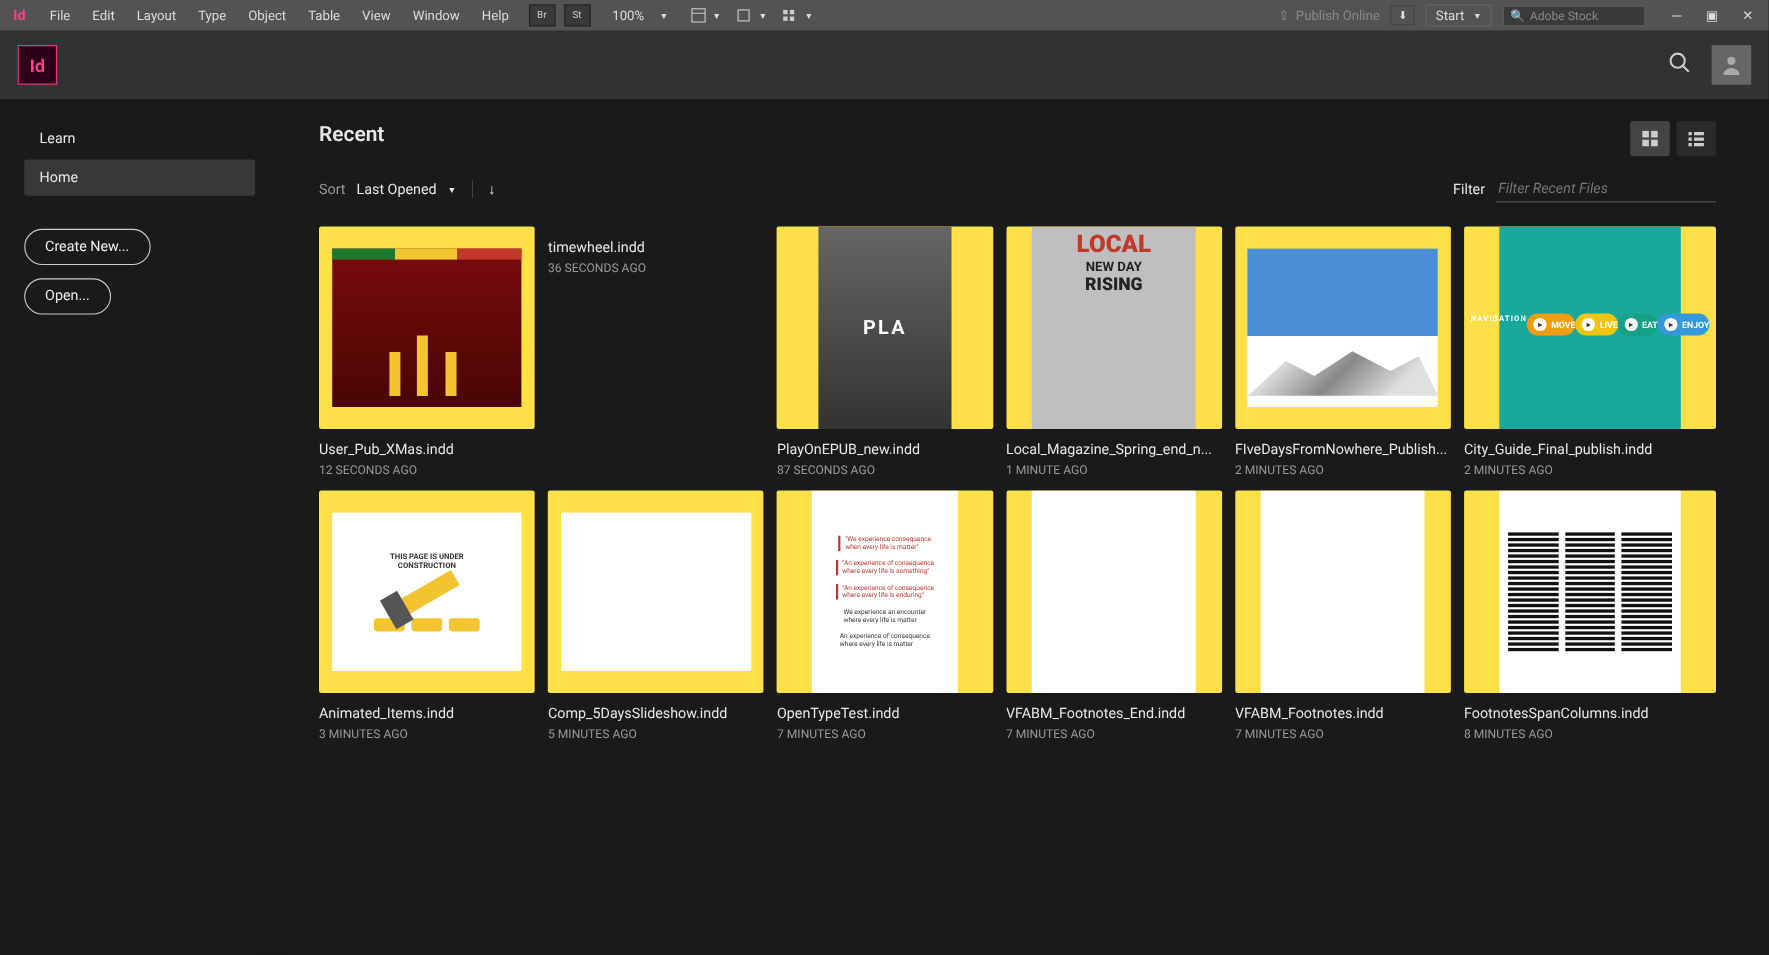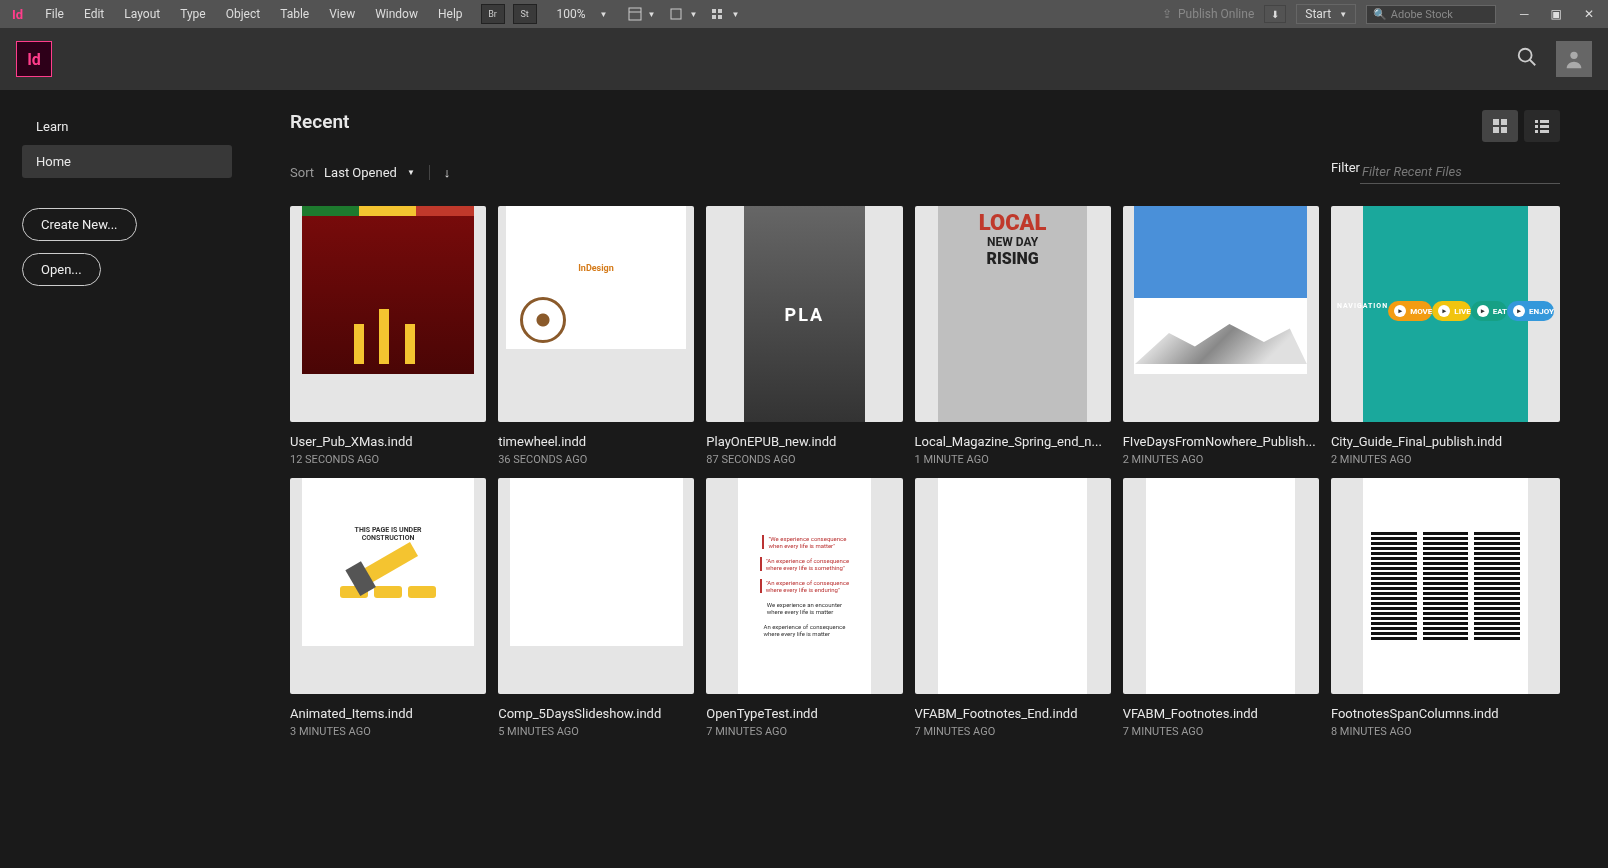--- a/index.html
+++ b/index.html
@@ -38,26 +38,26 @@
 .main::-webkit-scrollbar-thumb{background:#444}
 .recent-header{display:flex;align-items:flex-start;justify-content:space-between;margin-bottom:18px}
 .recent-title{font-size:19px;font-weight:600}
 .view-toggle{display:flex;gap:6px}
 .vt-btn{width:36px;height:32px;background:#2a2a2a;display:flex;align-items:center;justify-content:center;cursor:pointer;border-radius:3px}
 .vt-btn.active{background:#444}
 .sort-row{display:flex;align-items:center;margin-bottom:22px;font-size:13px}
 .sort-label{color:#999;margin-right:10px}
 .sort-val{display:flex;align-items:center;gap:6px;cursor:pointer}
 .sort-dir{margin-left:14px;padding-left:14px;border-left:1px solid #444;cursor:pointer}
-.filter-area{margin-left:auto;display:flex;}
+.filter-area{margin-left:auto;display:flex;align-items:center;gap:10px}
 .filter-input{background:transparent;border:none;border-bottom:1px solid #555;color:#ccc;font-size:13px;font-style:italic;padding:4px 2px;width:200px;outline:none}
 .filter-input::placeholder{color:#777;font-style:italic}
 .grid{display:grid;grid-template-columns:repeat(6,1fr);gap:12px 12px}
 .card{display:flex;flex-direction:column}
-.thumb{height:216px;background:#e5e5e5;display:flex;justify-content:center;cursor:pointer;border-radius:2px;overflow:hidden}
+.thumb{height:184px;background:#fde047;display:flex;align-items:center;justify-content:center;cursor:pointer;border-radius:2px;overflow:hidden}
 .thumb-img{width:88%;height:78%;display:flex;align-items:center;justify-content:center;font-size:10px}
 .filename{font-size:13px;margin-top:12px;white-space:nowrap;overflow:hidden;text-overflow:ellipsis}
 .timestamp{font-size:11px;color:#999;margin-top:4px}
 
 .t-xmas{background:linear-gradient(#7a0b0b,#4a0505);position:relative}
 .t-xmas::before{content:"";position:absolute;top:0;left:0;right:0;height:10px;background:linear-gradient(90deg,#1d7a2e 33%,#f4c430 33% 66%,#c0392b 66%)}
 .t-candle{width:10px;height:40px;background:#f4c430;position:absolute}
 .t-timewheel{background:#fff;width:92%;height:66%;position:relative}
 .t-wheel{width:46px;height:46px;border:3px solid #8a5a2b;border-radius:50%;position:absolute;left:14px;bottom:6px;background:radial-gradient(circle,#8a5a2b 6px,transparent 7px)}
 .t-play{background:linear-gradient(#666,#333);position:relative;display:flex;align-items:center;justify-content:center;color:#fff;font-weight:bold;font-size:18px;letter-spacing:2px}
@@ -230,26 +230,20 @@
             <div class="thumb-img t-xmas">
               <span class="t-candle" style="left:30%;bottom:10px"></span>
               <span class="t-candle" style="left:45%;bottom:10px;height:55px"></span>
               <span class="t-candle" style="left:60%;bottom:10px"></span>
             </div>
           </div>
     <div class="filename">User_Pub_XMas.indd</div>
     <div class="timestamp">12 SECONDS AGO</div>
         </div>
         <div class="card">
-    <div class="thumb">
-            <div class="thumb-img t-timewheel">
-              <div class="t-wheel"></div>
-              <div style="position:absolute;top:40%;left:40%;color:#d57b1a;font-size:9px;font-weight:bold">InDesign</div>
-            </div>
-          </div>
     <div class="filename">timewheel.indd</div>
     <div class="timestamp">36 SECONDS AGO</div>
         </div>
         <div class="card">
     <div class="thumb">
             <div class="thumb-img t-play" style="width:62%;height:100%">PLA</div>
           </div>
     <div class="filename">PlayOnEPUB_new.indd</div>
     <div class="timestamp">87 SECONDS AGO</div>
         </div>

